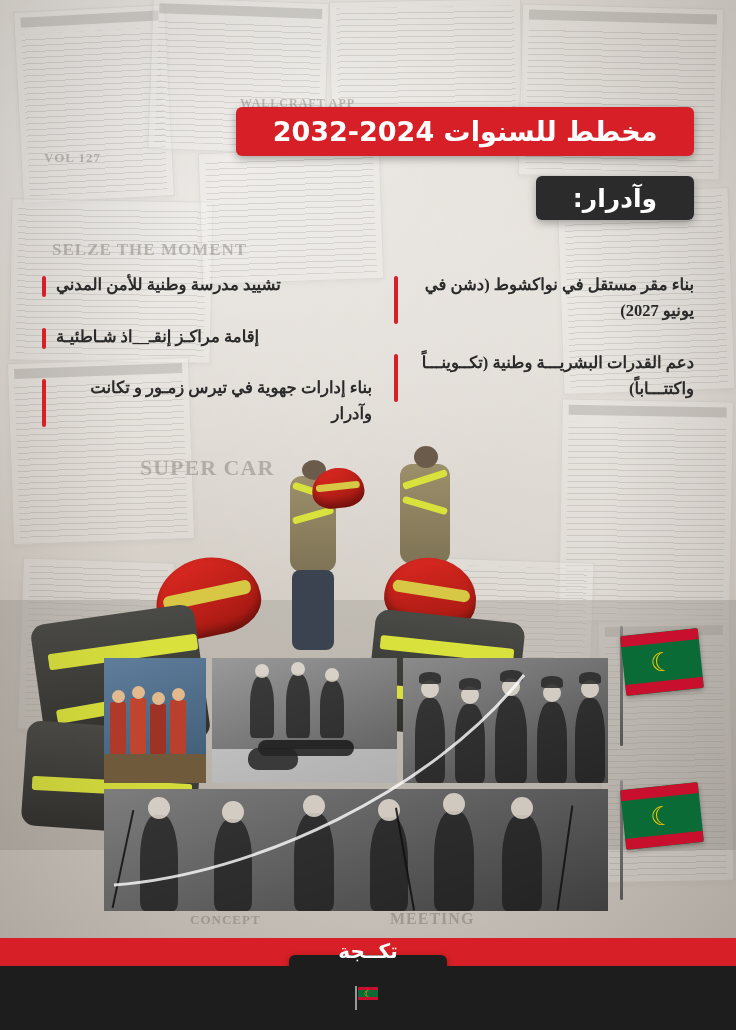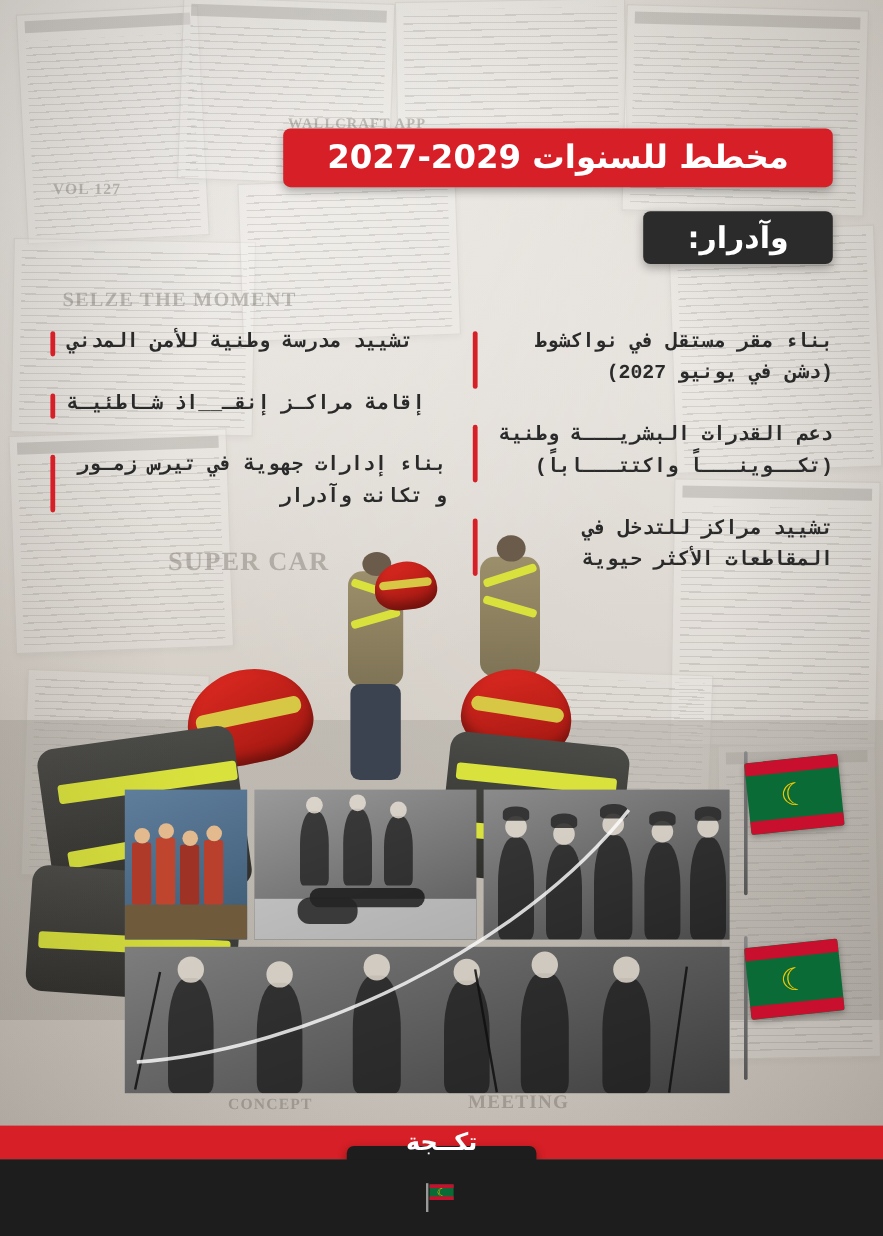--- a/index.html
+++ b/index.html
@@ -83,21 +83,21 @@
   
   .col{position:absolute;}
   .col-right{top:272px;right:42px;width:300px;}
   .col-left{top:272px;left:42px;width:330px;}
   .bullet{
     display:flex;align-items:flex-start;justify-content:flex-end;
     margin-bottom:26px;
   }
   .bullet .txt{
     text-align:right;color:#2a2a2a;font-size:16.5px;line-height:1.55;
-    font-family:Liberation Mono, monospace;
+    font-family:Liberation Serif, serif;
     font-weight:bold;
     padding-left:10px;
   }
   .bullet .bar{
     flex:0 0 auto;width:4px;background:#d61f26;border-radius:2px;margin-top:4px;
   }
   .bar.h1{height:21px;}
   .bar.h2{height:48px;}
   
   .photos{position:absolute;left:104px;top:658px;width:504px;}
@@ -246,38 +246,34 @@
   </div>
 
   <div class="ff" style="left:300px;top:38px;width:70px;height:60px;">
     <div class="helmet" style="position:absolute;left:12px;top:0;width:52px;height:40px;transform:rotate(-6deg);"></div>
   </div>
 </div>
 
 <div class="vignette"></div>
 
 <div class="title-box">
-  <span>مخطط للسنوات 2029-2027</span>
+  <span>مخطط للسنوات 2024-2032</span>
 </div>
 
 <div class="sub-box">
   <span>وآدرار:</span>
 </div>
 
 <div class="col col-right">
   <div class="bullet">
     <div class="txt">بناء مقر مستقل في نواكشوط (دشن في يونيو 2027)</div>
     <div class="bar h2"></div>
   </div>
   <div class="bullet">
     <div class="txt">دعم القدرات البشريـــة وطنية (تكــوينـــاً واكتتـــاباً)</div>
-    <div class="bar h2"></div>
-  </div>
-  <div class="bullet">
-    <div class="txt">تشييد مراكز للتدخل في المقاطعات الأكثر حيوية</div>
     <div class="bar h2"></div>
   </div>
 </div>
 
 <div class="col col-left">
   <div class="bullet">
     <div class="txt">تشييد مدرسة وطنية للأمن المدني</div>
     <div class="bar h1"></div>
   </div>
   <div class="bullet">

